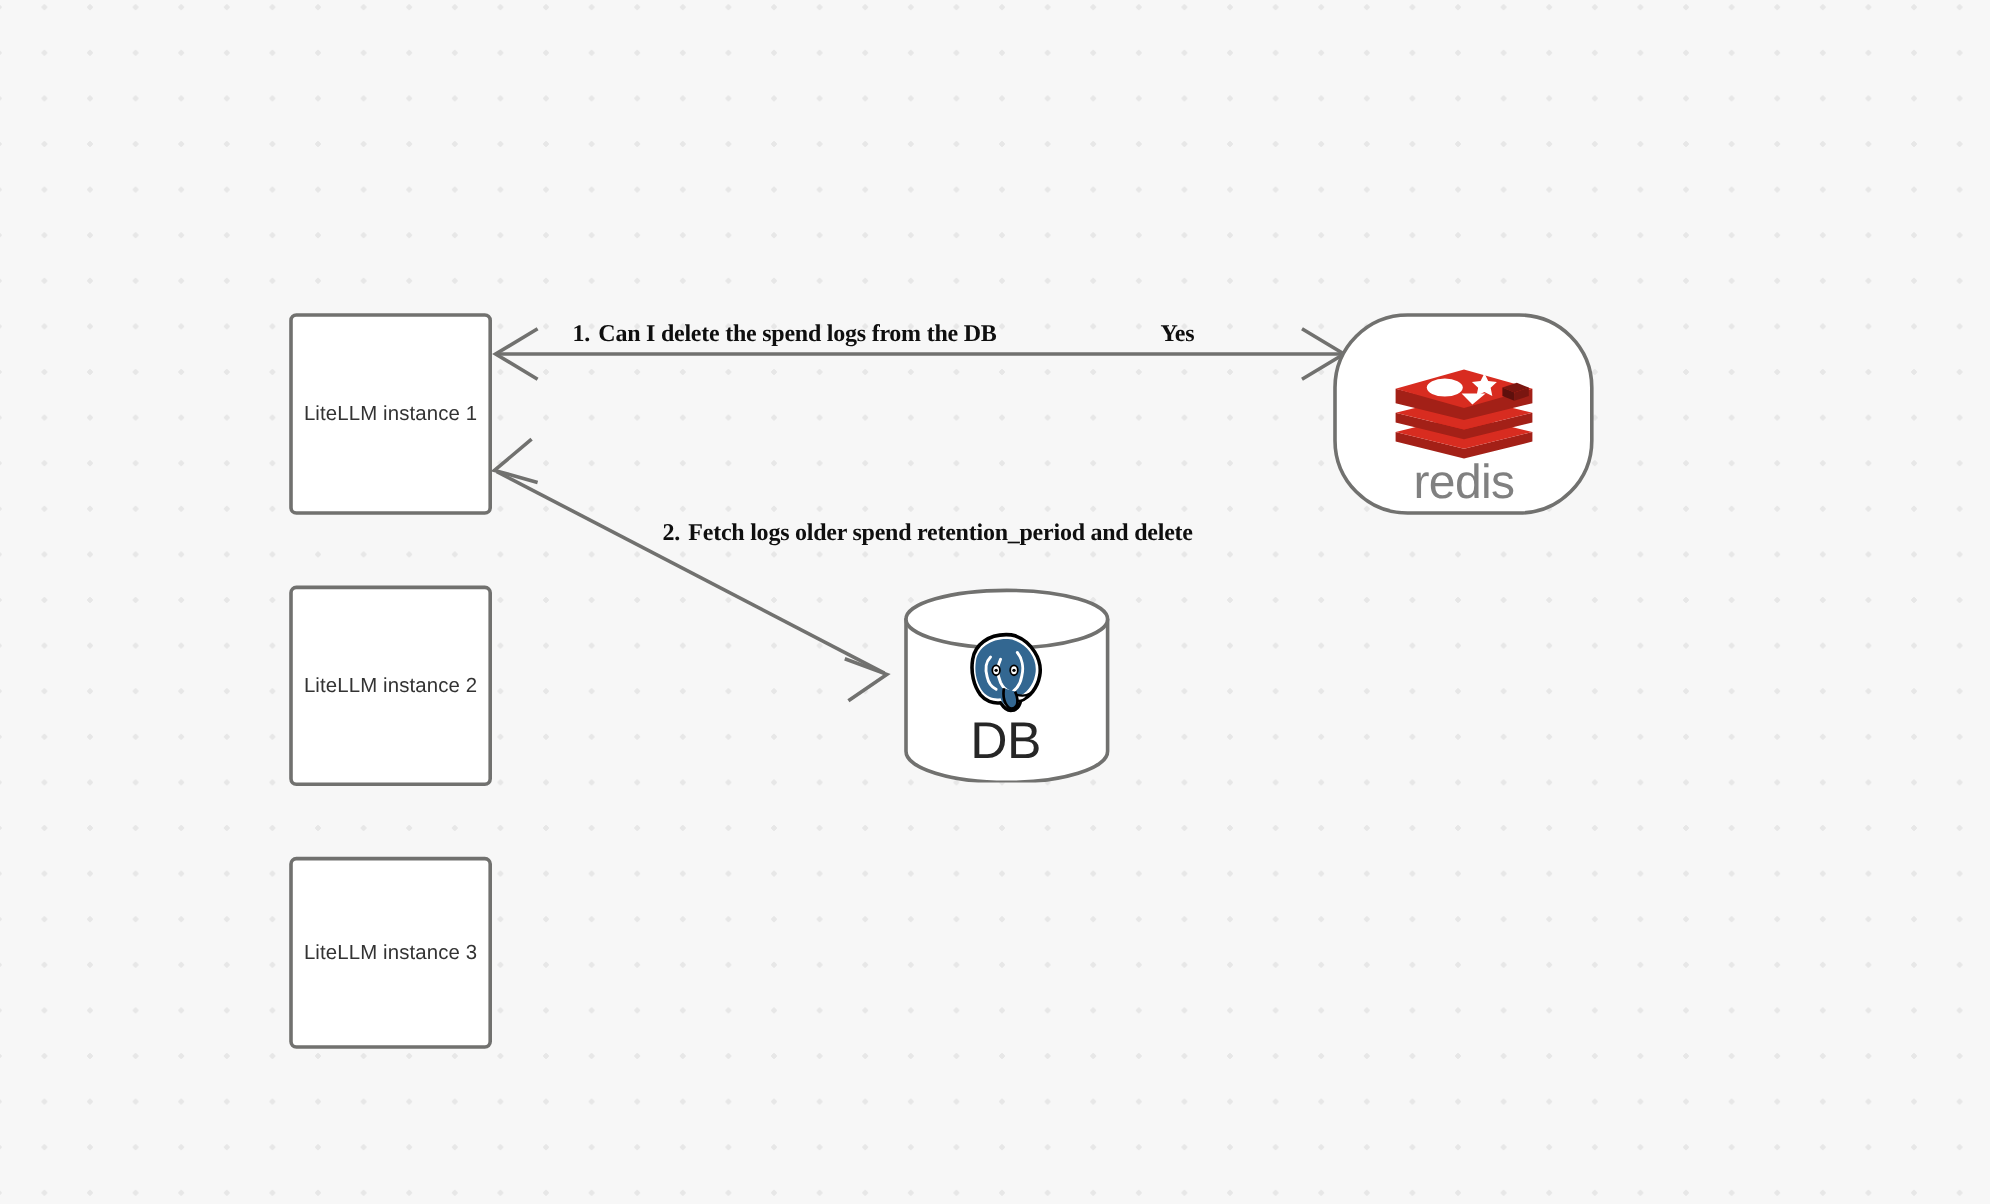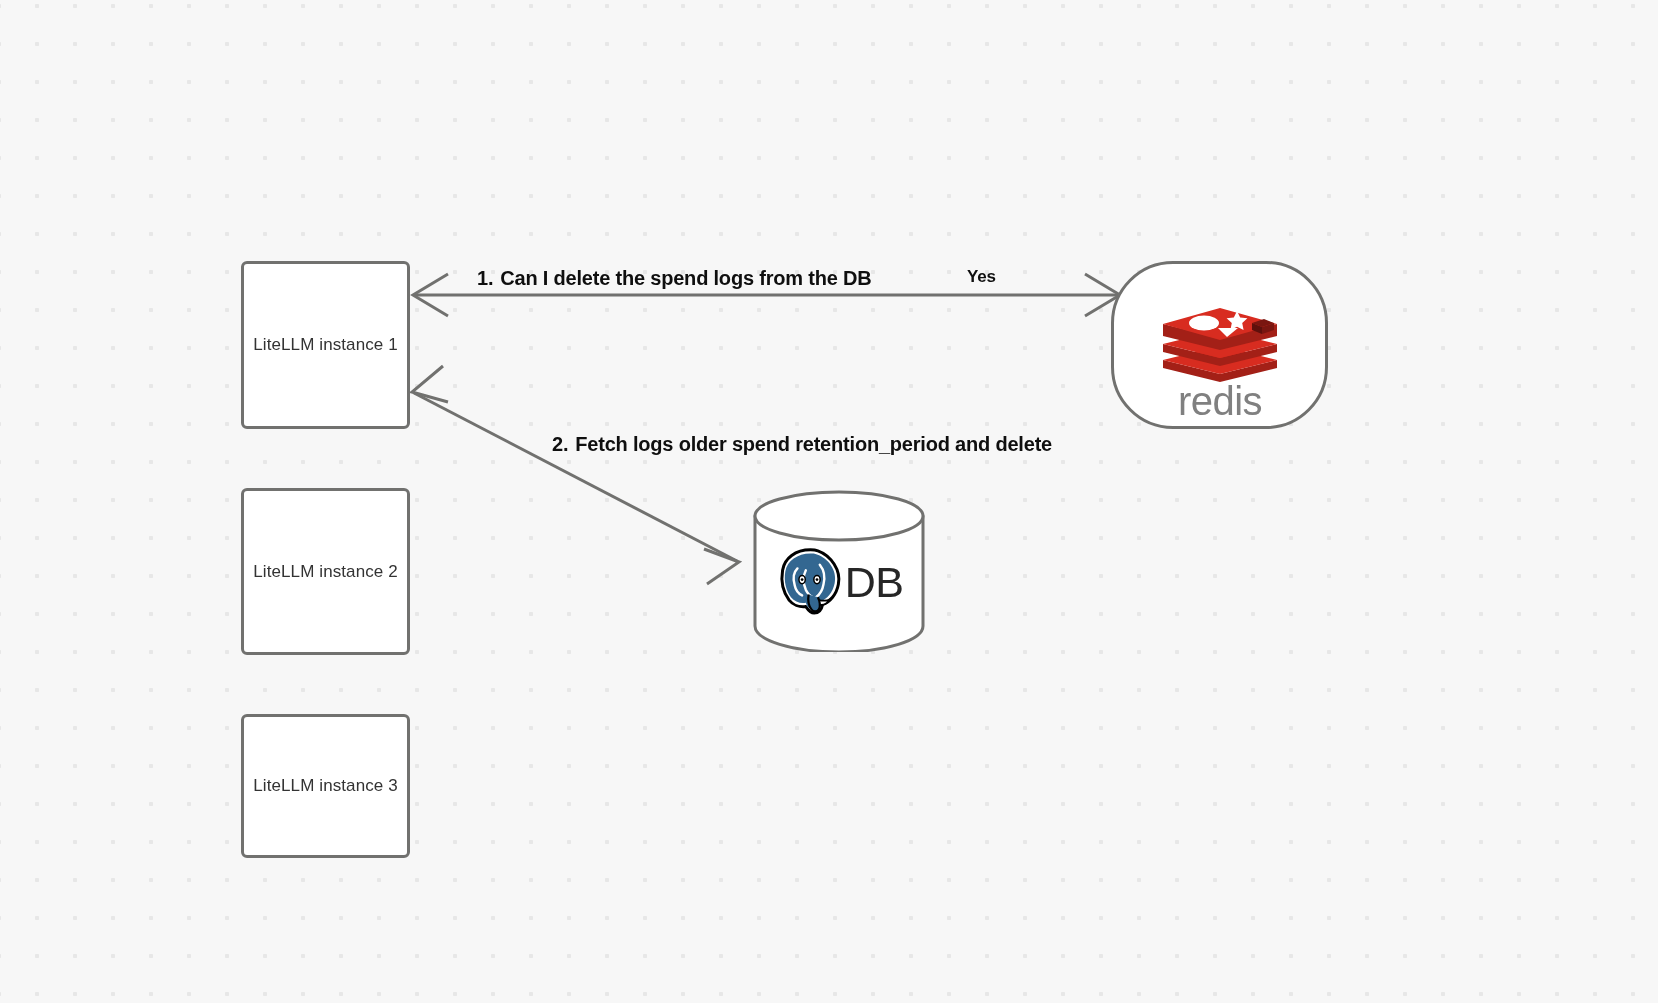--- a/index.html
+++ b/index.html
@@ -31,21 +31,21 @@
   }
   .node-box .node-label {
     font-size: 17px;
     color: #333333;
     font-family: "Liberation Sans", sans-serif;
     letter-spacing: 0.1px;
     white-space: nowrap;
   }
   #inst1 { left: 241px; top: 261px; width: 169px; height: 168px; }
   #inst2 { left: 241px; top: 488px; width: 169px; height: 167px; justify-content: center; }
-  #inst3 { left: 241px; top: 714px; width: 169px; height: 144px; }
+  #inst3 { left: 241px; top: 714px; width: 169px; height: 160px; }
 
   
   #redis-node {
     position: absolute;
     left: 1111px;
     top: 261px;
     width: 217px;
     height: 168px;
     background: #ffffff;
     border: 3px solid #71716f;
@@ -76,53 +76,54 @@
     position: absolute;
     left: 0; top: 0;
     width: 174px;
     height: 162px;
     display: flex;
     align-items: center;
     justify-content: center;
   }
   .db-content {
     display: flex;
+    flex-direction: column;
     align-items: center;
     justify-content: center;
     margin-top: 22px;
     gap: 0px;
   }
   .db-text {
     font-size: 43px;
     color: #262626;
     font-family: "Liberation Sans", sans-serif;
     letter-spacing: -0.5px;
     line-height: 1;
     margin-left: -2px;
   }
 
   
   .edge-label {
     position: absolute;
-    font-family: Liberation Sans, sans-serif;
+    font-family: Liberation Serif, serif;
     font-weight: bold;
     color: #0f0f0f;
     white-space: nowrap;
     letter-spacing: -0.2px;
   }
   #label1 {
     left: 477px;
     top: 267px;
     font-size: 20px;
   }
   #label1 .num { margin-right: 7px; }
   #label-yes {
     left: 967px;
     top: 267px;
-    font-size: 17px;
+    font-size: 20px;
   }
   #label2 {
     left: 552px;
     top: 433px;
     font-size: 20px;
   }
   #label2 .num { margin-right: 7px; }
 
   .edges {
     position: absolute;

